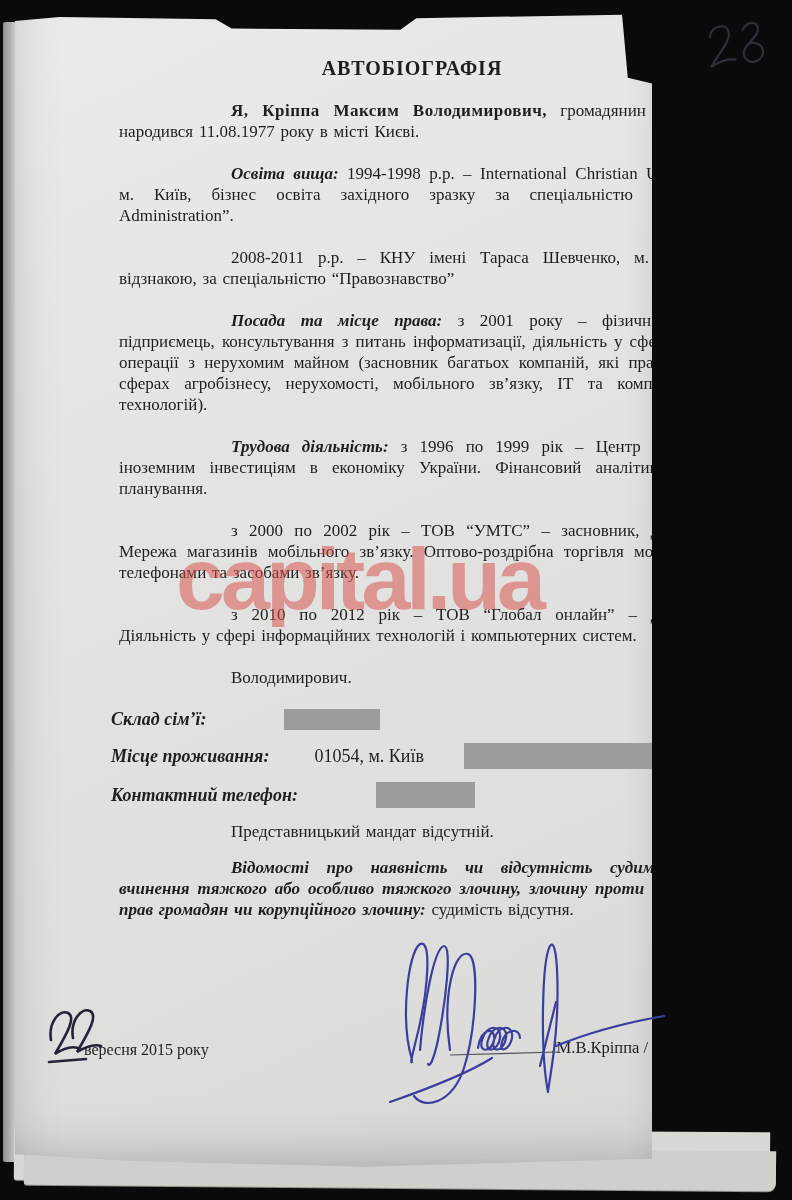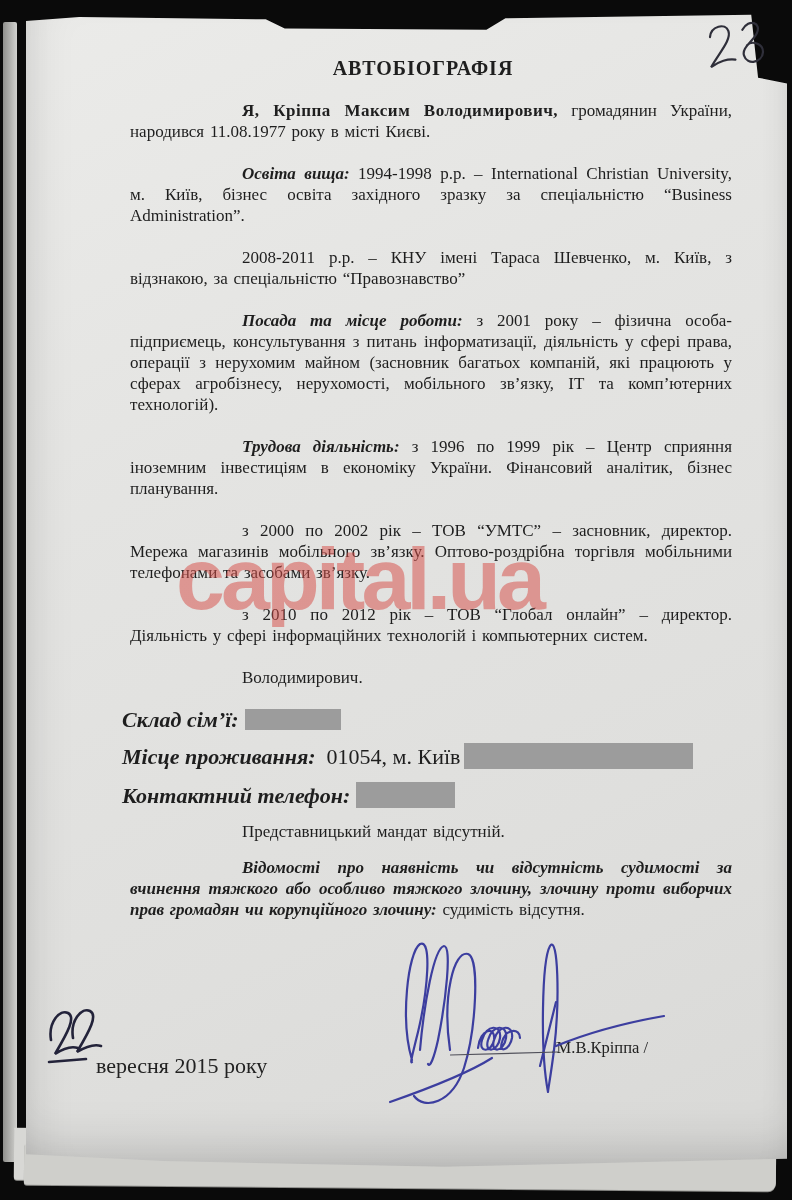--- a/index.html
+++ b/index.html
@@ -7,45 +7,45 @@
     position:relative;width:792px;height:1200px;overflow:hidden;
     background:#0a0a0a;
     font-family:"Liberation Serif","DejaVu Serif",serif;
   }
   
   .sheet-under{position:absolute;background:#cfcfcc;}
   .stack-left{left:3px;top:22px;width:14px;height:1140px;border-radius:2px;background:linear-gradient(90deg,#8f8f8c,#d2d2cf);}
   .stack-bottom1{left:14px;top:1130px;width:756px;height:52px;border-radius:0 0 6px 3px;background:#d8d8d5;transform:rotate(.35deg);box-shadow:0 1px 0 #9a9a97;}
   .stack-bottom2{left:24px;top:1148px;width:752px;height:40px;border-radius:0 0 8px 3px;background:#cfcfcb;transform:rotate(.5deg);box-shadow:0 1px 0 #8d8d8a;}
   .paper{
-    position:absolute;left:26px;top:13px;width:761px;height:1155px;
+    position:absolute;left:15px;top:13px;width:637px;height:1155px;
     background:linear-gradient(155deg,#ebebe9 0%,#e4e4e2 35%,#dfdfdd 70%,#d9d9d7 100%);
     clip-path:polygon(0 0.7%,7% 0.35%,31.5% 0.55%,34% 1.35%,60.5% 1.45%,63% 0.45%,95.3% 0.15%,96.2% 5.6%,100% 6.1%,100% 99.2%,55% 99.9%,18% 99.4%,0 98.8%);
     box-shadow:inset 0 -45px 55px -35px rgba(0,0,0,.22),inset 35px 0 55px -42px rgba(0,0,0,.16),inset -18px 0 40px -30px rgba(0,0,0,.12);
     color:#1e1e1e;
   }
   .content{position:absolute;left:88px;top:44px;width:618px;}
   .doc-title{text-align:center;font-size:20px;font-weight:700;letter-spacing:1px;margin:0 0 20px 0;}
   .par{font-size:17px;line-height:21px;text-align:justify;text-indent:112px;margin:0 0 21px 16px;word-spacing:1.5px;}
   .lead{font-weight:700;font-style:italic;}
   .lead-bold{font-weight:700;font-style:normal;letter-spacing:.5px;}
-  .field-row{display:flex;align-items:center;margin:0 0 13px 0;padding-left:8px;font-size:22px;line-height:21px;}
+  .field-row{display:flex;align-items:center;margin:0 0 13px 0;padding-left:8px;font-size:18px;line-height:21px;gap:36px;}
   .flabel{font-weight:700;font-style:italic;white-space:pre;}
   .fvalue{white-space:pre;}
   .redact{display:inline-block;background:#9c9c9c;margin-left:6px;}
   .redact.r0{width:96px;height:21px;}
   .redact.r1{width:229px;height:26px;margin-left:4px;}
   .redact.r2{width:99px;height:26px;}
   .watermark{
     position:absolute;left:176px;top:528px;width:460px;
     font-family:"Liberation Sans","DejaVu Sans",sans-serif;
     font-size:88px;font-weight:700;letter-spacing:-4px;
     color:rgba(214,78,72,.52);white-space:nowrap;z-index:5;pointer-events:none;
   }
-  .footer-date-text{position:absolute;left:96px;top:1041px;font-size:22px;color:#222;margin-top:12px;}
+  .footer-date-text{position:absolute;left:84px;top:1041px;font-size:16px;color:#222;}
   .sign-name{position:absolute;left:552px;top:1038px;font-size:16.5px;color:#222;z-index:3;}
   svg{position:absolute;overflow:visible;}
   .svg-pagenum{left:698px;top:18px;z-index:4;transform:rotate(-6deg);}
   .svg-day{left:44px;top:1004px;z-index:4;}
   .svg-signature{left:380px;top:900px;z-index:4;}
 </style>
 </head>
 <body>
 
 <div class="photo">
@@ -59,21 +59,21 @@
 
       <h1 class="doc-title">АВТОБІОГРАФІЯ</h1>
 
       <p class="par"><span class="lead-bold">Я, Кріппа Максим Володимирович,</span><span> громадянин України, народився 11.08.1977 року в місті Києві.</span></p>
 
       <p class="par"><span class="lead">Освіта вища:</span><span> 1994-1998 р.р. – International Christian University, м. Київ, бізнес освіта західного зразку за спеціальністю “Business Administration”.</span></p>
 
 
       <p class="par"><span>2008-2011 р.р. – КНУ імені Тараса Шевченко, м. Київ, з відзнакою, за спеціальністю “Правознавство”</span></p>
 
-      <p class="par"><span class="lead">Посада та місце роботи:</span><span> з 2001 року – фізична особа-підприємець, консультування з питань інформатизації, діяльність у сфері права, операції з нерухомим майном (засновник багатьох компаній, які працюють у сферах агробізнесу, нерухомості, мобільного зв’язку, ІТ та комп’ютерних технологій).</span></p>
+      <p class="par"><span class="lead">Посада та місце права:</span><span> з 2001 року – фізична особа-підприємець, консультування з питань інформатизації, діяльність у сфері права, операції з нерухомим майном (засновник багатьох компаній, які працюють у сферах агробізнесу, нерухомості, мобільного зв’язку, ІТ та комп’ютерних технологій).</span></p>
 
       <p class="par"><span class="lead">Трудова діяльність:</span><span> з 1996 по 1999 рік – Центр сприяння іноземним інвестиціям в економіку України. Фінансовий аналітик, бізнес планування.</span></p>
 
       <p class="par"><span>з 2000 по 2002 рік – ТОВ “УМТС” – засновник, директор. Мережа магазинів мобільного зв’язку. Оптово-роздрібна торгівля мобільними телефонами та засобами зв’язку.</span></p>
 
       <p class="par"><span>з 2010 по 2012 рік – ТОВ “Глобал онлайн” – директор. Діяльність у сфері інформаційних технологій і компьютерних систем.</span></p>
 
 
       <p class="par"><span>Володимирович.</span></p>
 

